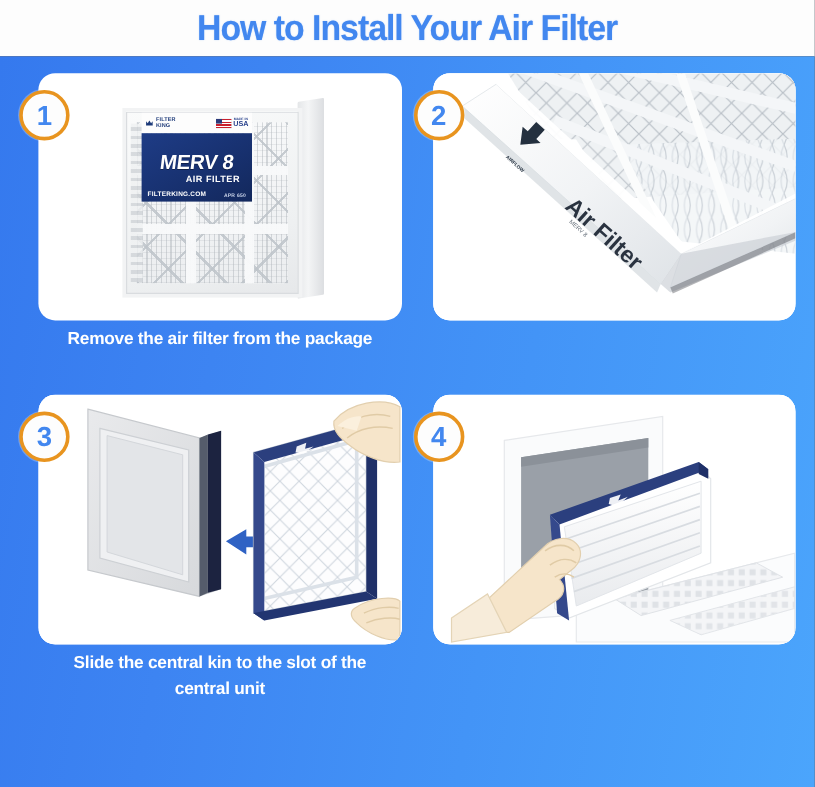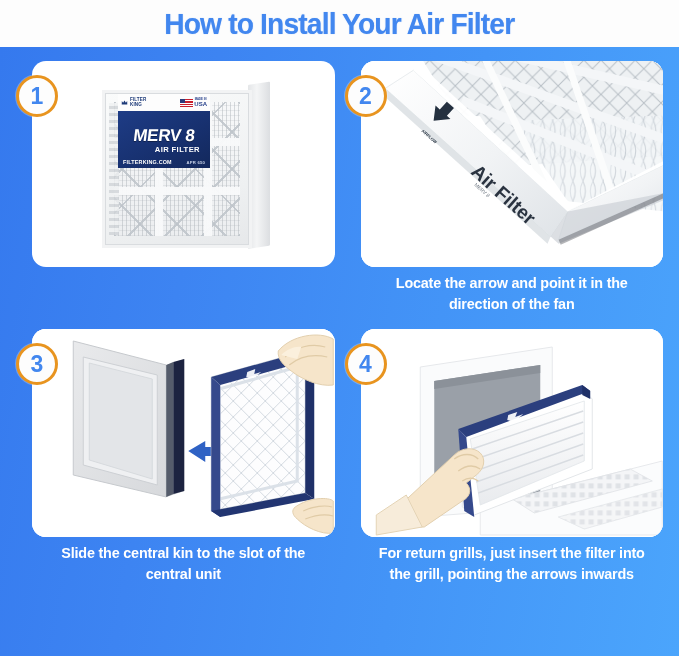--- a/index.html
+++ b/index.html
@@ -266,20 +266,21 @@
                   <div class="apr">APR 650</div>
                 </div>
               </div>
             </div>
           </div>
         </div>
       </div>
       <div class="badge">
         <span>1</span>
       </div>
+      <div class="caption">Remove the air filter from the package</div>
     </div>
 
     <div class="cell row1">
       <div class="card">
         <div class="p2">
           <svg width="100%" height="100%" viewBox="0 0 300 206" preserveAspectRatio="xMidYMid slice">
             <defs>
               <linearGradient id="frameG" x1="0" y1="0" x2="1" y2="1">
                 <stop offset="0" stop-color="#ffffff"></stop>
                 <stop offset="0.55" stop-color="#f1f3f5"></stop>
@@ -339,21 +340,20 @@
             </g>
 
             <text x="108" y="112" font-family="Liberation Sans, sans-serif" font-size="19" font-weight="bold" fill="#2a3340" transform="rotate(42 108 112)">Air Filter</text>
             <text x="112" y="124" font-family="Liberation Sans, sans-serif" font-size="5" fill="#6b747f" transform="rotate(42 112 124)">MERV 8</text>
           </svg>
         </div>
       </div>
       <div class="badge">
         <span>2</span>
       </div>
-      <div class="caption">Locate the arrow and point it in the direction of the fan</div>
     </div>
 
     <div class="cell row2">
       <div class="card">
         <div class="p3">
           <svg width="100%" height="100%" viewBox="0 0 300 208" preserveAspectRatio="xMidYMid meet">
             <defs>
               <linearGradient id="unitFace" x1="0" y1="0" x2="1" y2="1">
                 <stop offset="0" stop-color="#e9eaec"></stop>
                 <stop offset="1" stop-color="#d7d9dc"></stop>
@@ -473,17 +473,16 @@
               <path d="M100,152 C106,148 112,149 116,152" fill="none" stroke="#e0cba6" stroke-width="1.3"></path>
 
               <polygon points="14,186 44,166 60,198 14,206" fill="#f7ecda" stroke="#e4d4b6" stroke-width="1"></polygon>
             </g>
           </svg>
         </div>
       </div>
       <div class="badge">
         <span>4</span>
       </div>
-      <div class="caption">For return grills, just insert the filter into the grill, pointing the arrows inwards</div>
     </div>
 
   </div>
 </div>
 
 </body></html>

